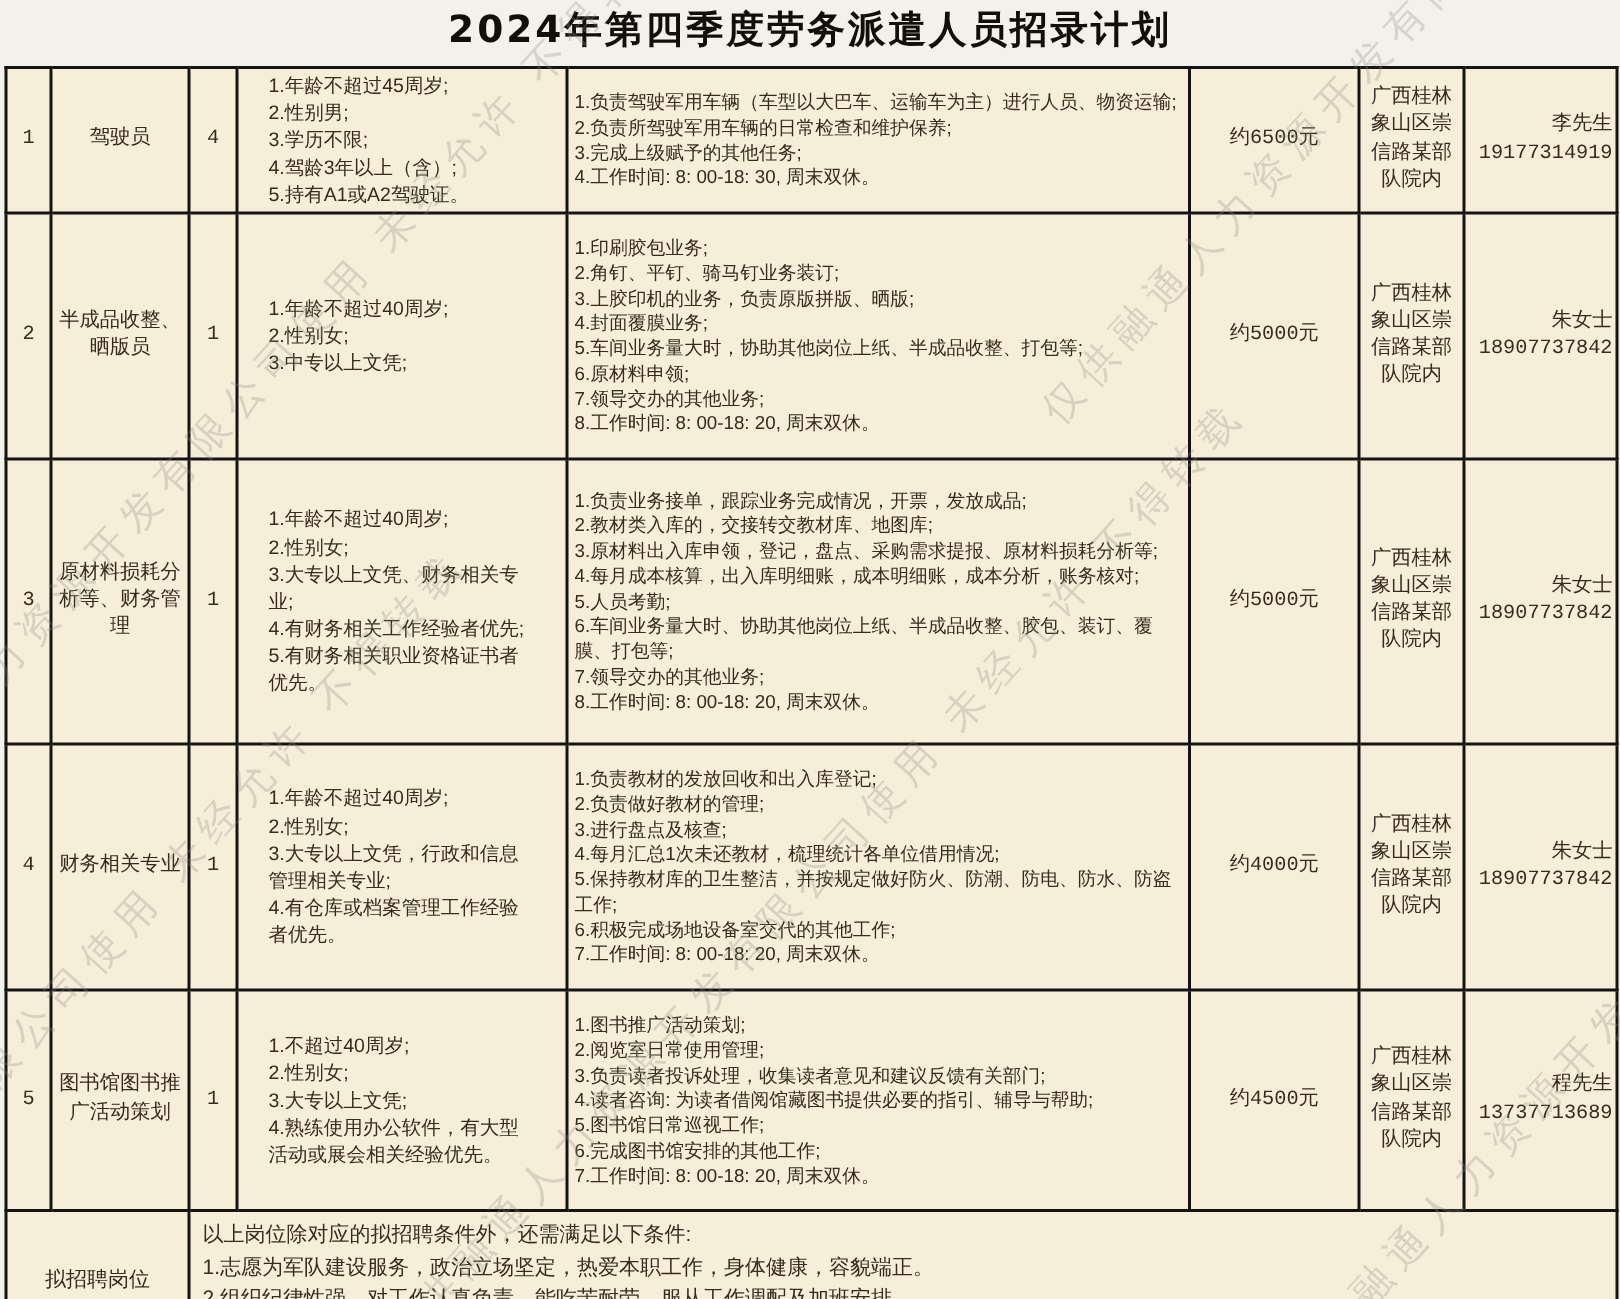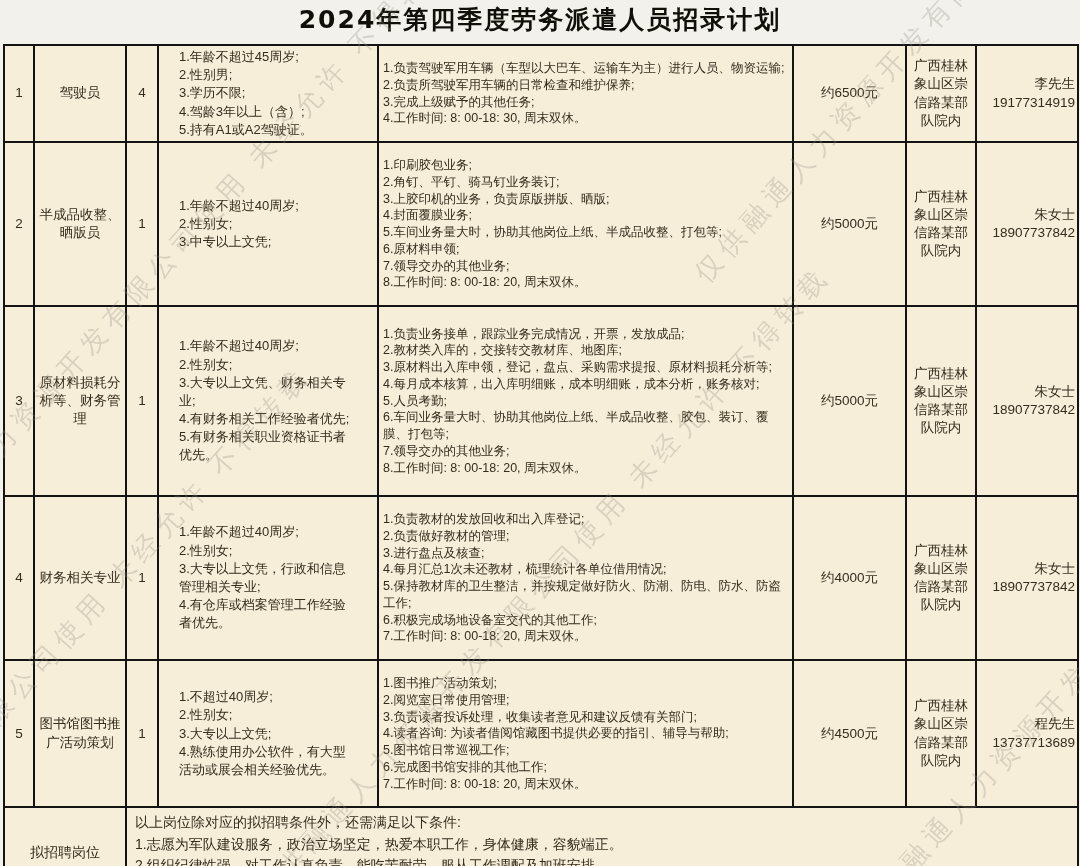--- a/index.html
+++ b/index.html
@@ -42,20 +42,21 @@
     white-space: pre-line;
     line-height: 1.25;
     height: 40px;
     color: #23190e;
   }
   td.c-center {
     text-align: center;
     font-size: 13.5px;
     line-height: 1.35;
     padding: 1px 2px;
+    font-family: Liberation Mono, monospace;
   }
   td.c-left {
     text-align: left;
     font-size: 13px;
     line-height: 1.4;
     padding: 2px 20px;
     white-space: pre-line;
   }
   td.c-duty {
     text-align: left;

